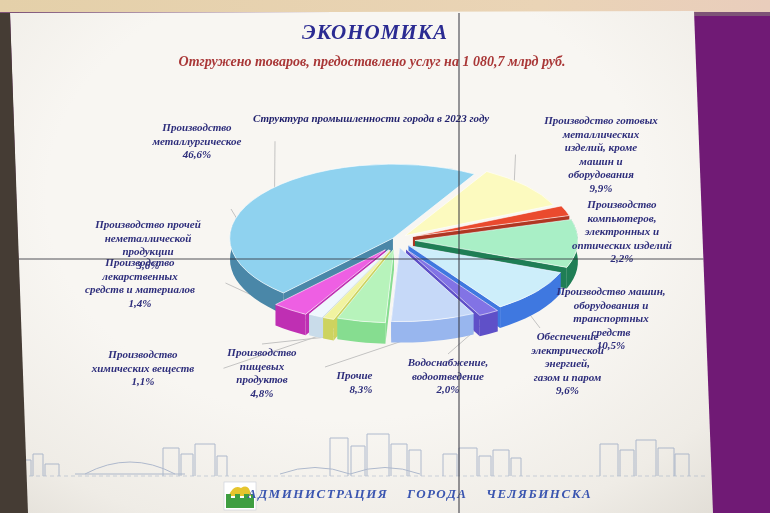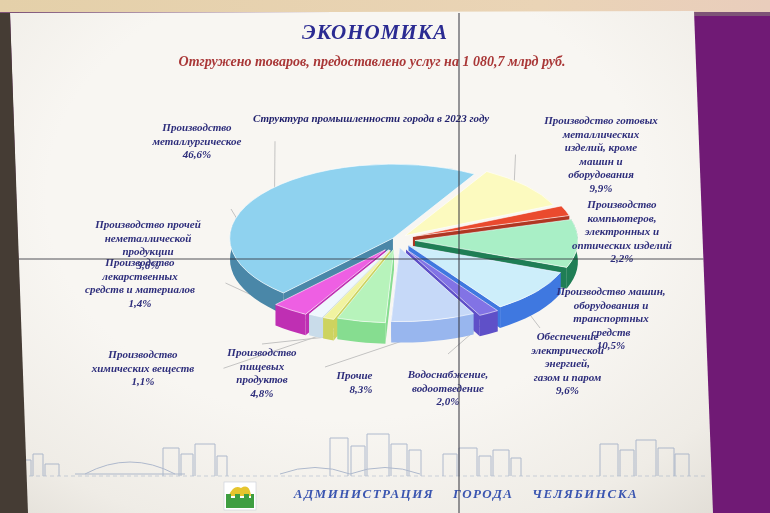--- a/index.html
+++ b/index.html
@@ -133,21 +133,21 @@
 1,4%</div>
         <div class="plabel" style="left: 60.5px; top: 348px; width: 165px; color: rgb(45, 45, 123);">Производство
 химических веществ
 1,1%</div>
         <div class="plabel" style="left: 204.5px; top: 346px; width: 115px; color: rgb(45, 45, 123);">Производство
 пищевых
 продуктов
 4,8%</div>
         <div class="plabel" style="left: 277.5px; top: 369px; width: 95px; color: rgb(45, 45, 123); text-align: right;">Прочие
 8,3%</div>
-        <div class="plabel" style="left: 380.5px; top: 368px; width: 135px; color: rgb(45, 45, 123);">Водоснабжение,
+        <div class="plabel" style="left: 380.5px; top: 356px; width: 135px; color: rgb(45, 45, 123);">Водоснабжение,
 водоотведение
 2,0%</div>
         <div class="plabel" style="left: 500px; top: 330px; width: 135px; color: rgb(45, 45, 123);">Обеспечение
 электрической
 энергией,
 газом и паром
 9,6%</div>
         <div class="plabel" style="left: 528.5px; top: 269px; width: 165px; color: rgb(45, 45, 123); margin-top: 16px;">Производство машин,
 оборудования и
 транспортных
@@ -178,21 +178,21 @@
         <path d="M585,52 l0,-32 18,0 0,32 M605,52 l0,-26 14,0 0,26 M621,52 l0,-36 20,0 0,36 M643,52 l0,-28 16,0 0,28 M660,52 l0,-22 14,0 0,22"></path>
       </g>
     </svg>
 
     <svg class="emblem" width="36" height="32" viewBox="0 0 36 32">
       <rect x="2" y="2" width="32" height="28" fill="#ffffff" stroke="#c8cdd8" stroke-width="0.6"></rect>
       <path d="M7,15 Q12,4 19,8 Q27,3 29,15 L29,16 L7,16 Z" fill="#e6c52e"></path>
       <path d="M4,18 h28 v10 h-28 Z M4,14 h5 v4 h-5 Z M13,14 h5 v4 h-5 Z M22,14 h5 v4 h-5 Z M29,14 h3 v4 h-3 Z" fill="#3e9e41"></path>
     </svg>
 
-    <div class="footer" style="color: rgb(58, 85, 176); margin-left: 46px;">АДМИНИСТРАЦИЯ ГОРОДА ЧЕЛЯБИНСКА</div>
+    <div class="footer" style="color: rgb(58, 85, 176);">АДМИНИСТРАЦИЯ ГОРОДА ЧЕЛЯБИНСКА</div>
 
     <div class="seam-v"></div>
     <div class="seam-h"></div>
   </div>
 
   <div class="left-edge"></div>
 
 </div>
 
 </body></html>

